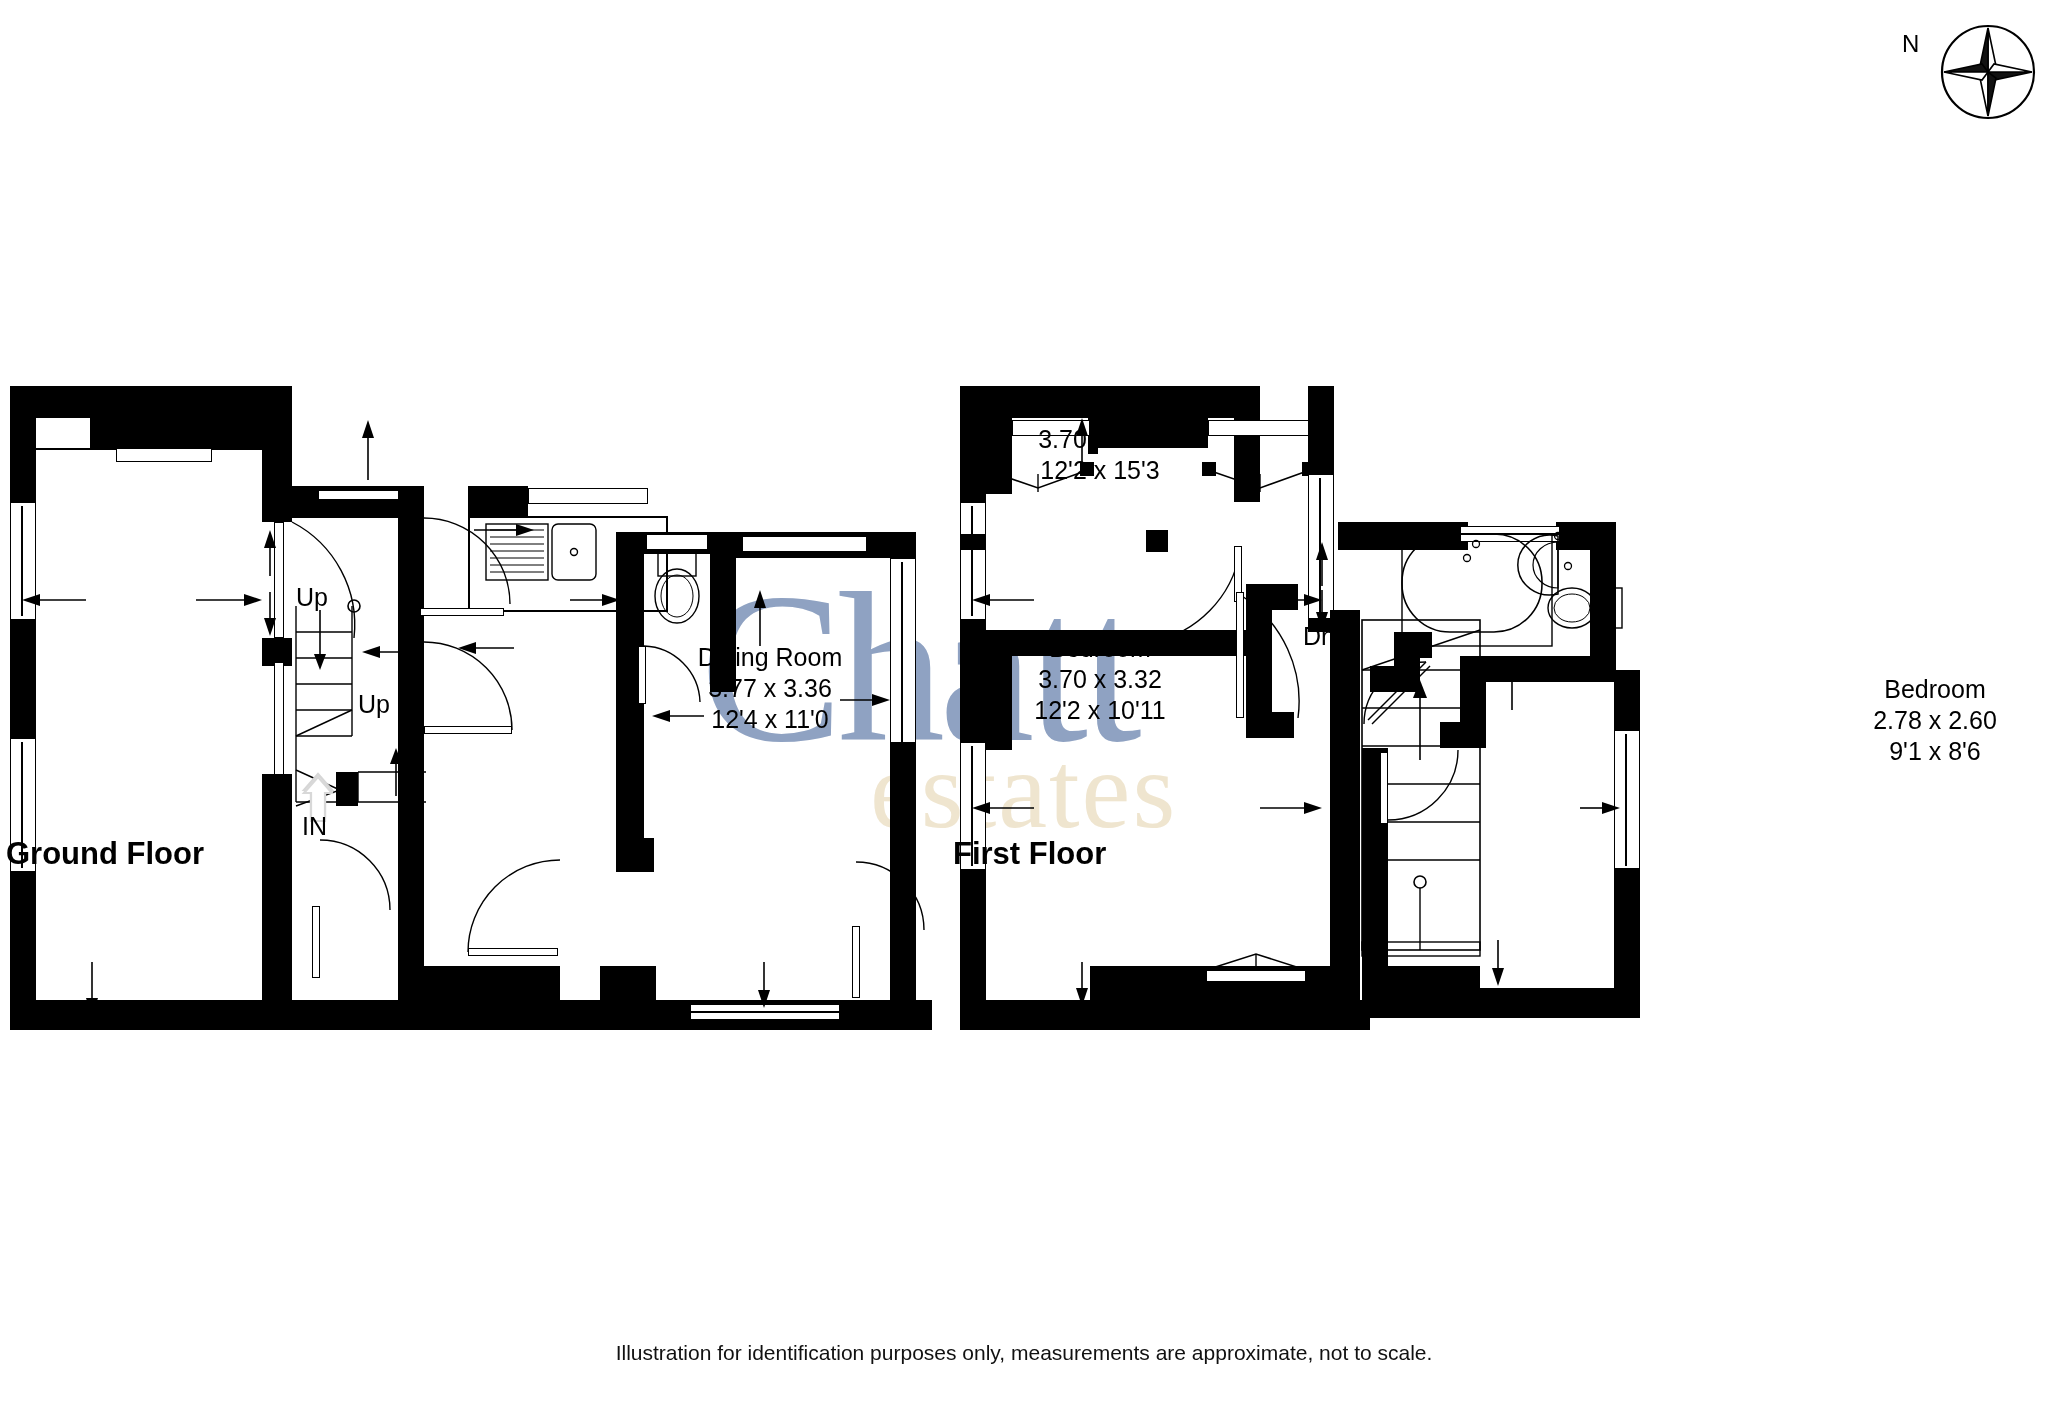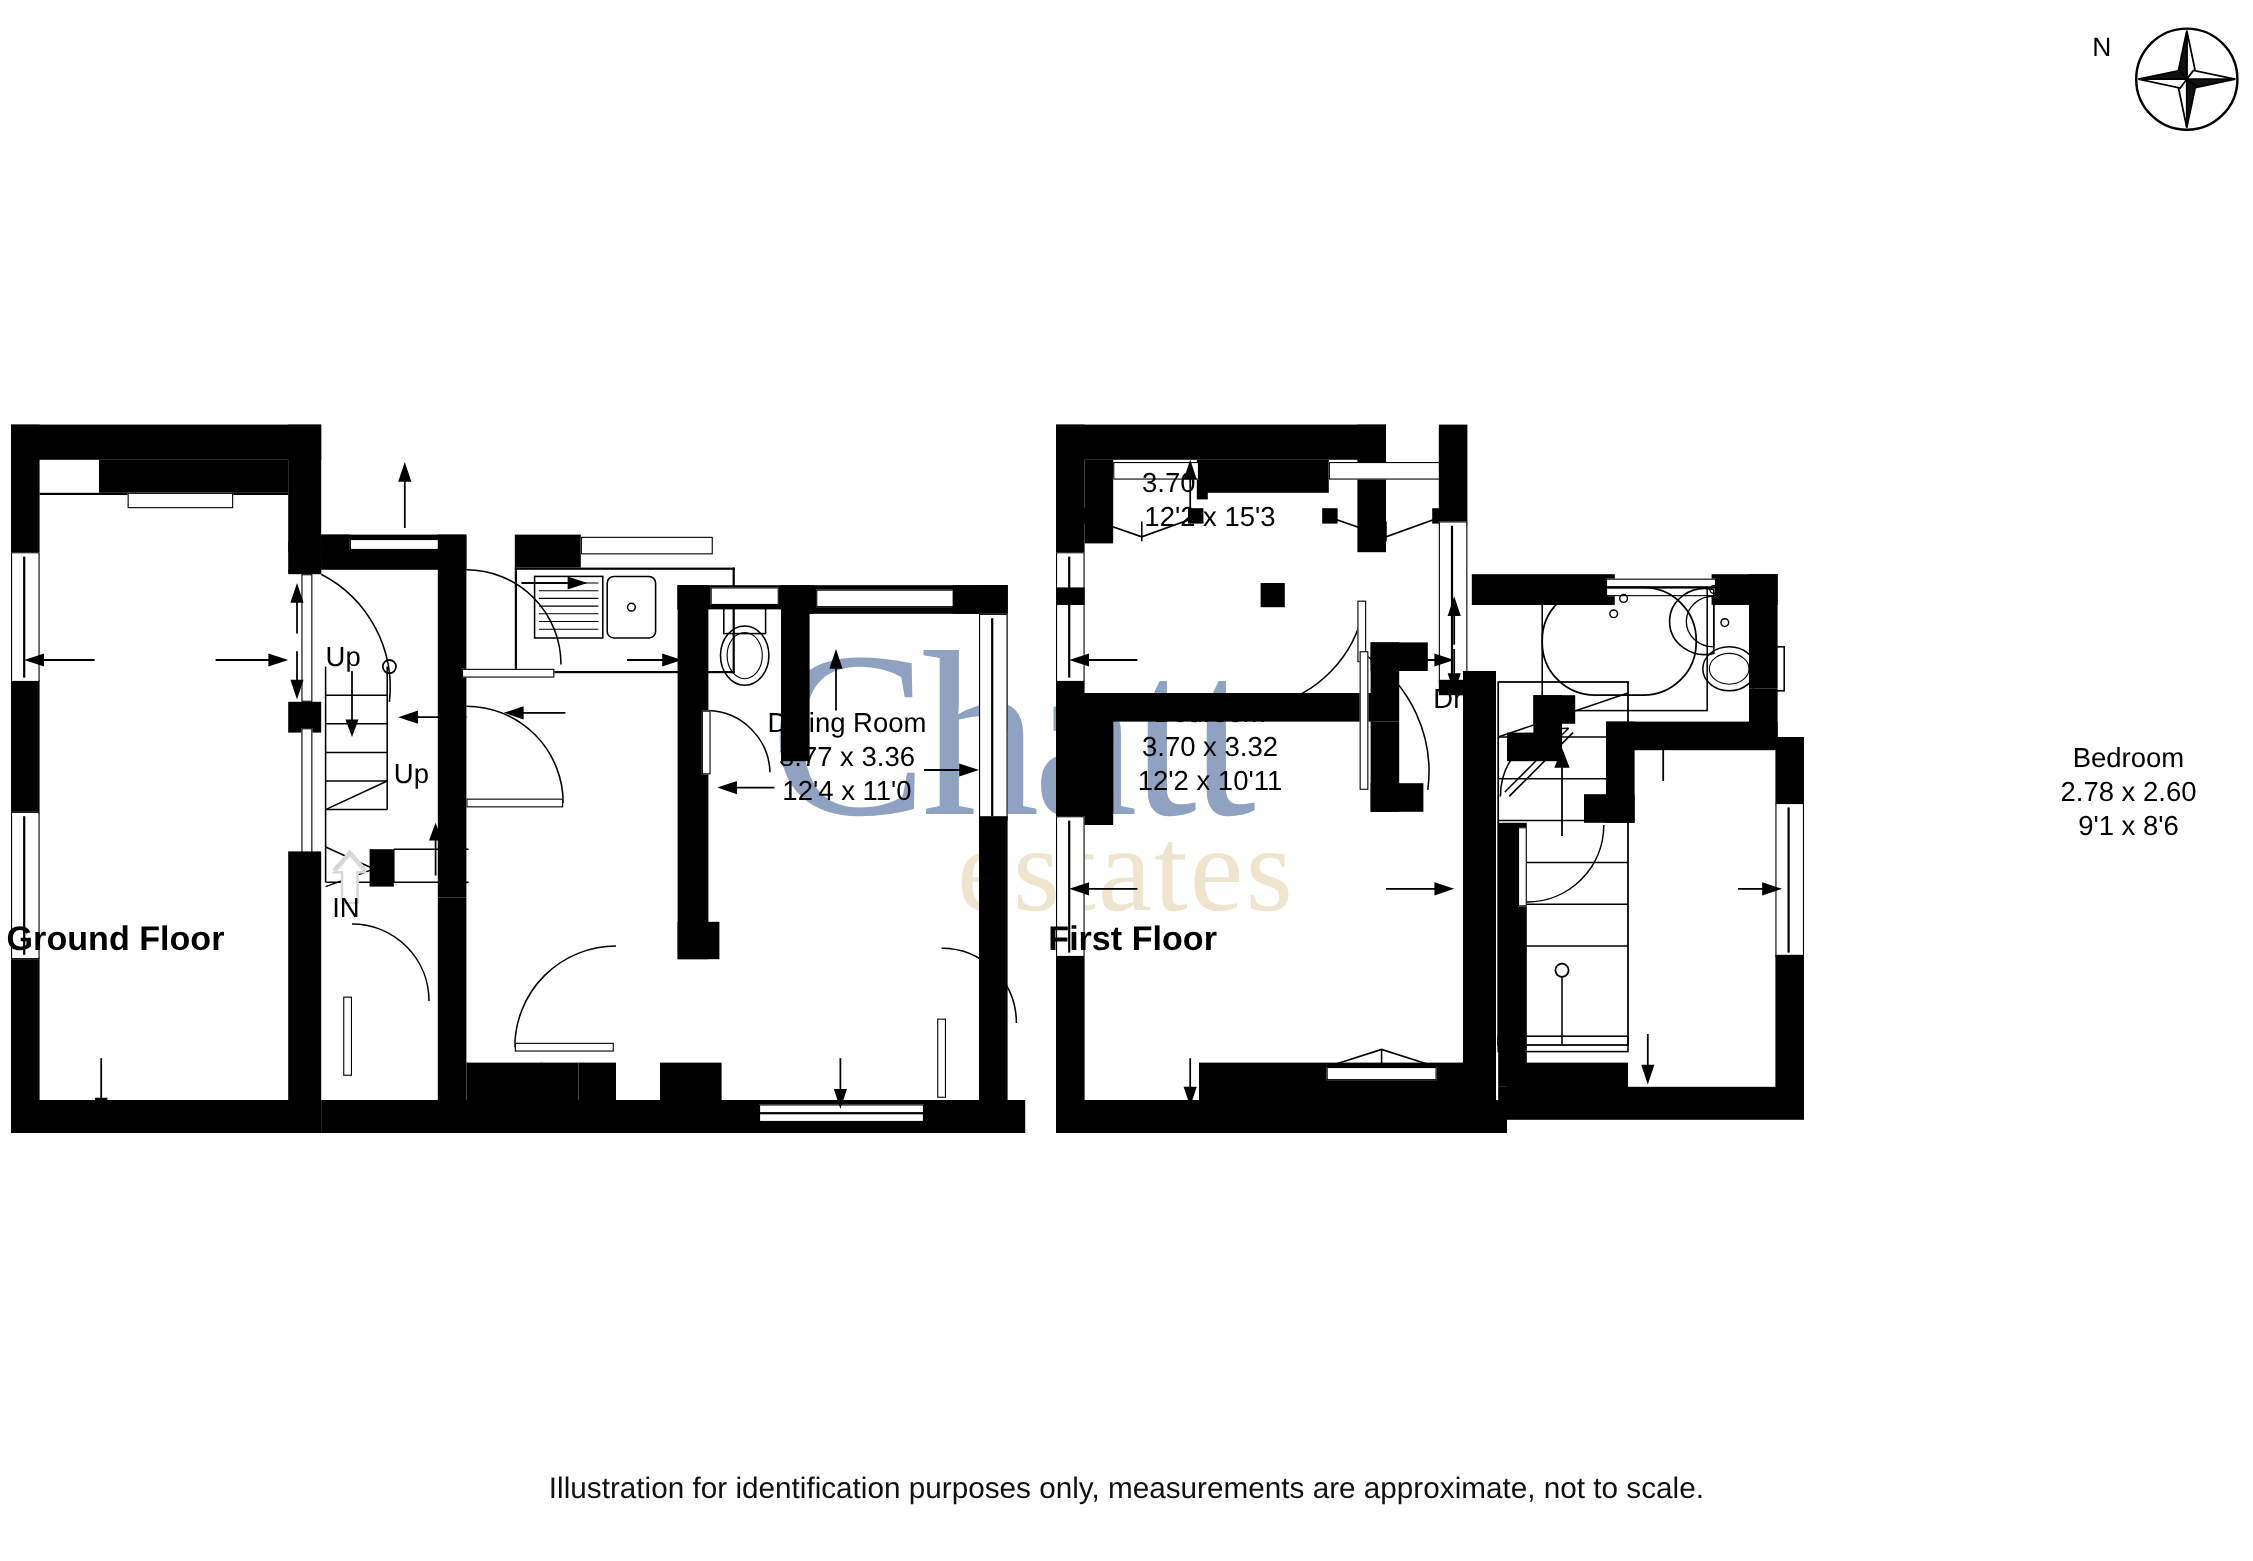--- a/index.html
+++ b/index.html
@@ -101,21 +101,21 @@
     font-size: 25px;
     color: #000;
   }
   svg.ov { position: absolute; left: 0; top: 0; overflow: visible; }
   
   #footer {
     position: absolute;
     left: 0; top: 1338px;
     width: 2048px;
     text-align: center;
-    font-size: 27px;
+    font-size: 21px;
     line-height: 30px;
     color: #111;
   }
 </style>
 </head>
 <body>
 
 <div id="page">
 
 

